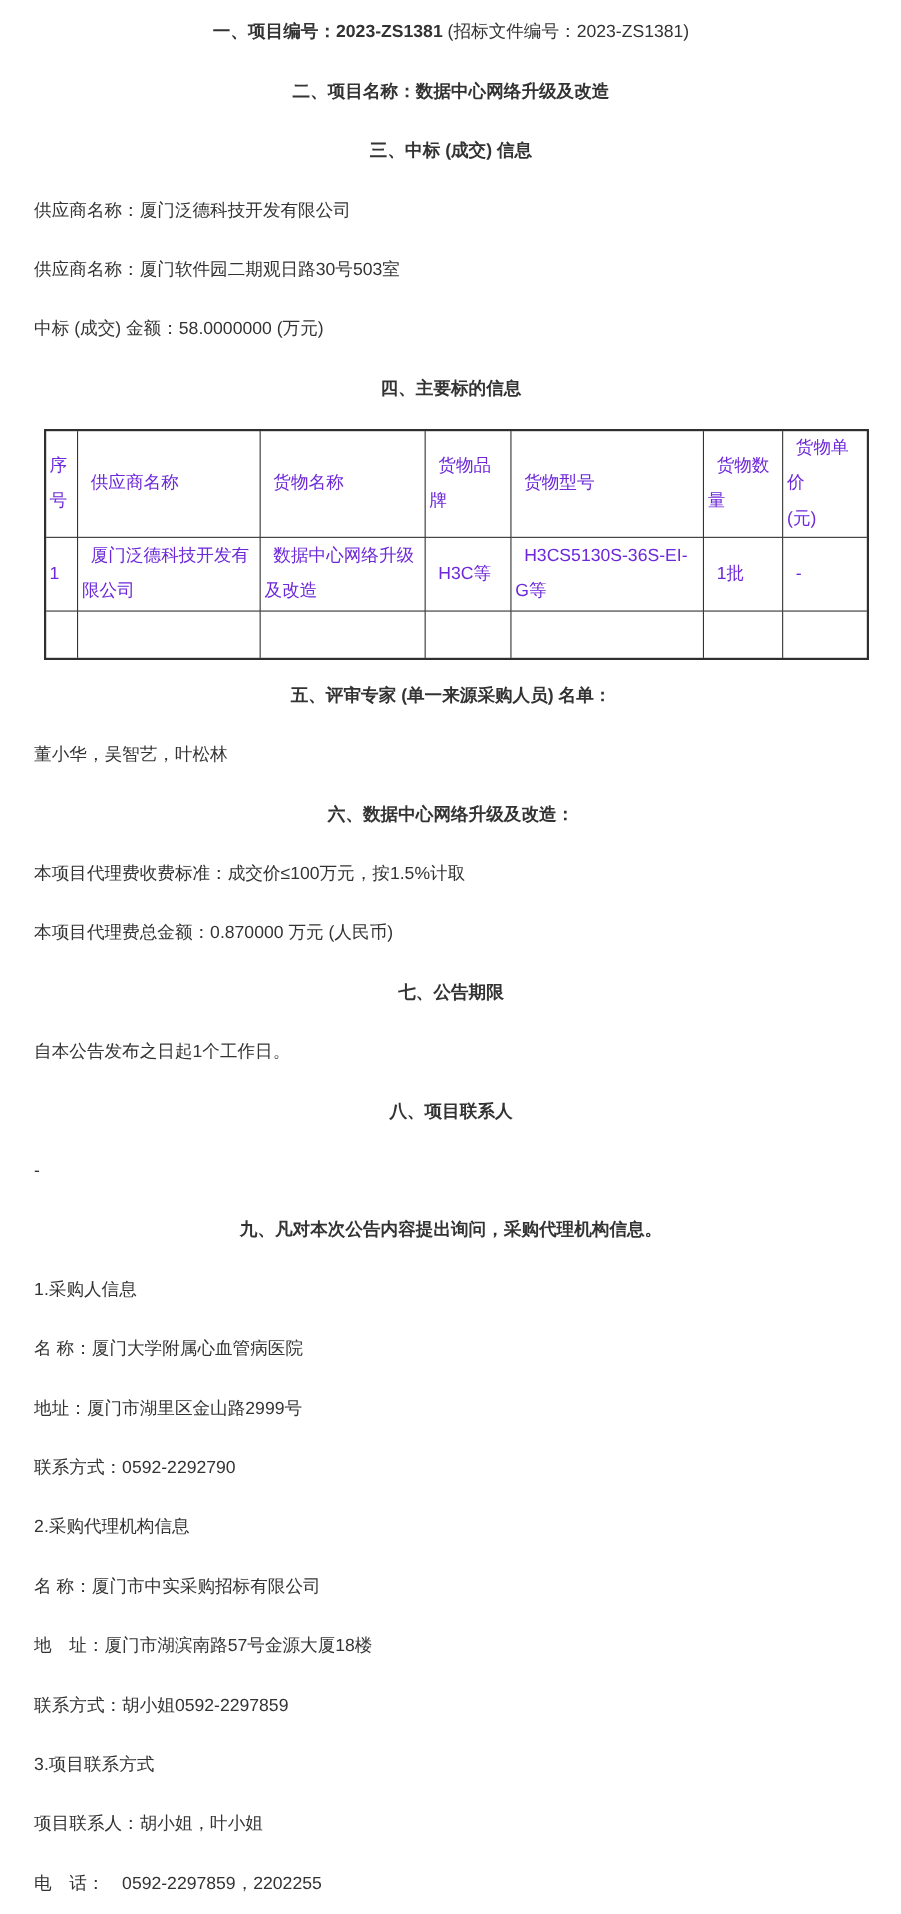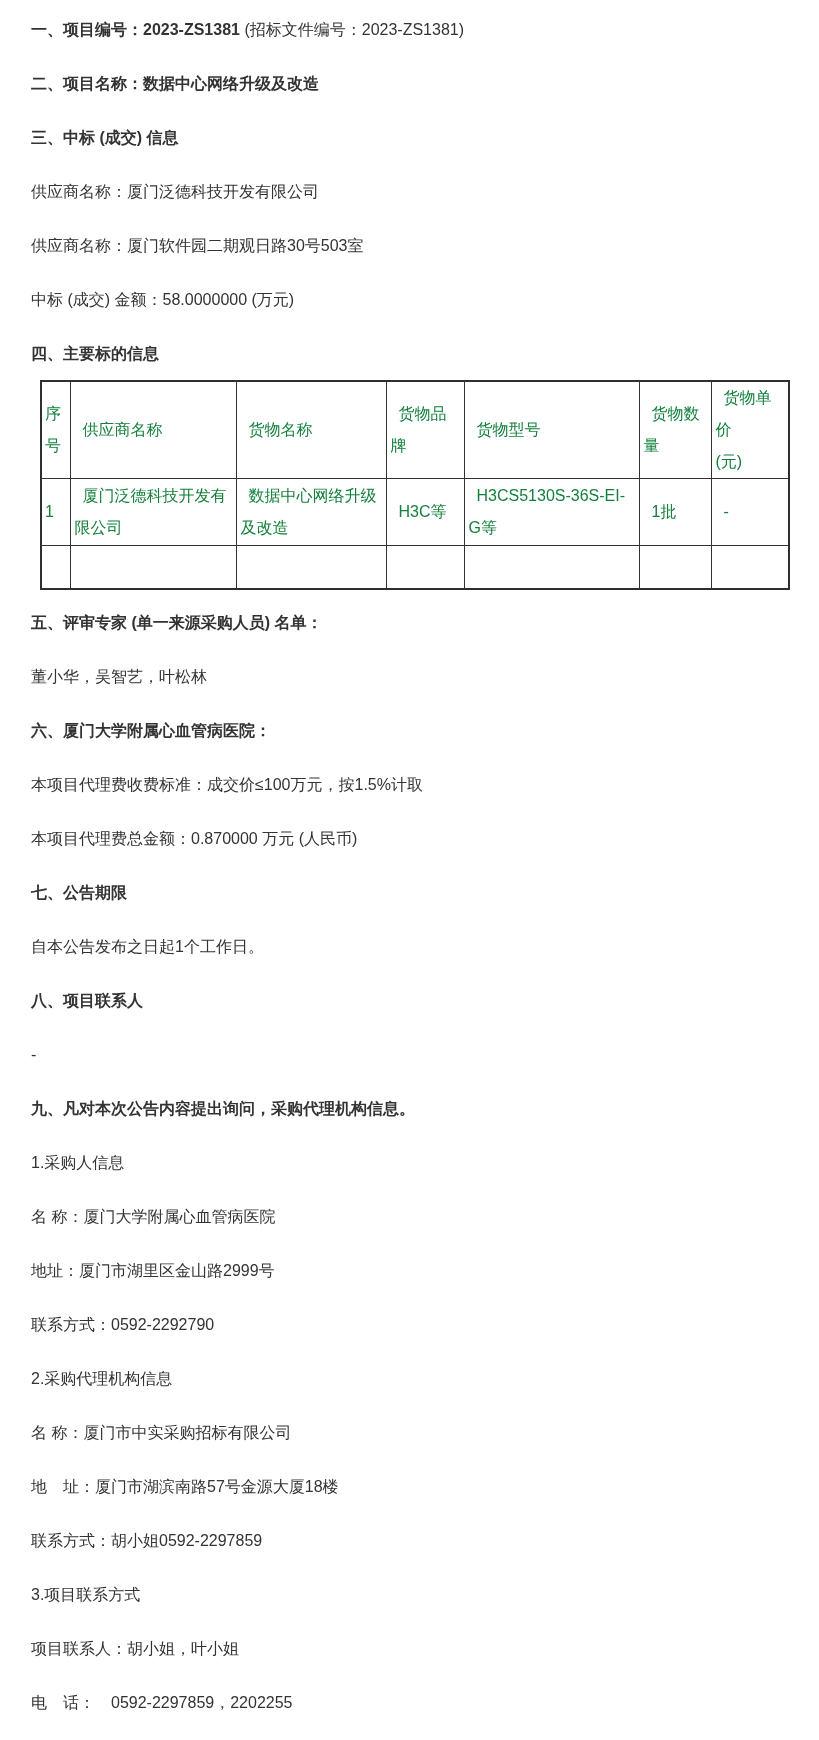--- a/index.html
+++ b/index.html
@@ -9,39 +9,39 @@
     padding:20px 30px 50px 31px;
     font-family:"Liberation Sans","DejaVu Sans",sans-serif;
     color:#333333;
   }
   p{
     margin:0 0 34px 0;
     font-size:16px;
     line-height:20px;
     color:#333333;
   }
-  p.hd{font-weight:700;}
-  p.hd-table{margin-bottom:16px;}
+  p.hd{font-weight:700;text-align:center;}
+  p.hd-table{margin-bottom:26px;}
   table.items{
     border-collapse:collapse;
     table-layout:fixed;
     width:748px;
     margin:0 0 23px 9px;
     border:2px solid #2f2f2f;
   }
   table.items th, table.items td{
     border:1px solid #333333;
     font-size:16px;
     font-weight:400;
     line-height:32px;
     vertical-align:middle;
     text-align:left;
     padding:0 4px;
     text-indent:8px;
-    color:#15803d;
+    color:#6d28d9;
     overflow:hidden;
     word-break:break-all;
   }
   table.items th{white-space:pre-line;}
   table.items .c0{text-indent:0;padding:0 3px;}
   tr.hrow{height:65px;}
   tr.r1{height:67px;}
   tr.r2{height:43px;}
 </style>
 </head>
@@ -105,21 +105,21 @@
       <td></td>
       <td></td>
     </tr>
   </tbody>
 </table>
 
 <p class="hd">五、评审专家 (单一来源采购人员) 名单：</p>
 
 <p>董小华，吴智艺，叶松林</p>
 
-<p class="hd">六、厦门大学附属心血管病医院：</p>
+<p class="hd">六、数据中心网络升级及改造：</p>
 
 <p>本项目代理费收费标准：成交价≤100万元，按1.5%计取</p>
 
 <p>本项目代理费总金额：0.870000 万元 (人民币)</p>
 
 <p class="hd">七、公告期限</p>
 
 <p>自本公告发布之日起1个工作日。</p>
 
 <p class="hd">八、项目联系人</p>

